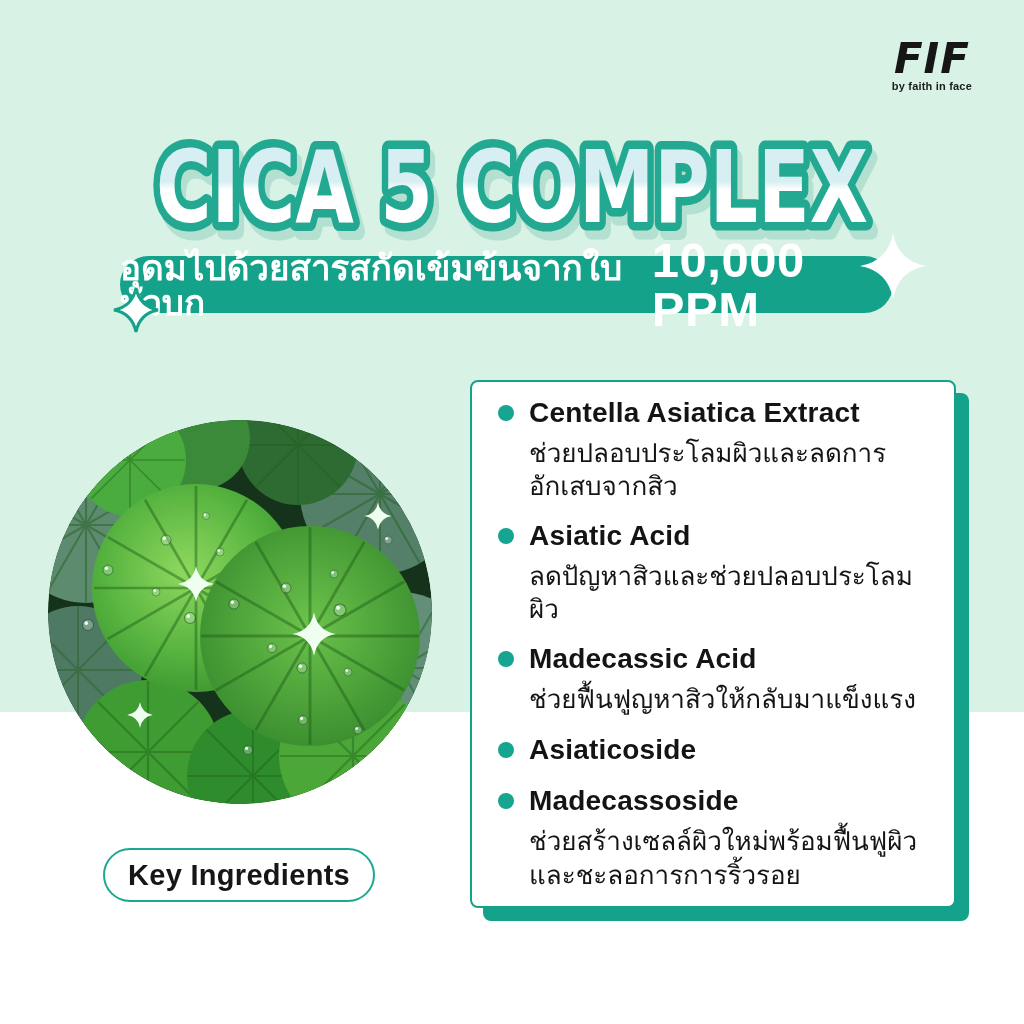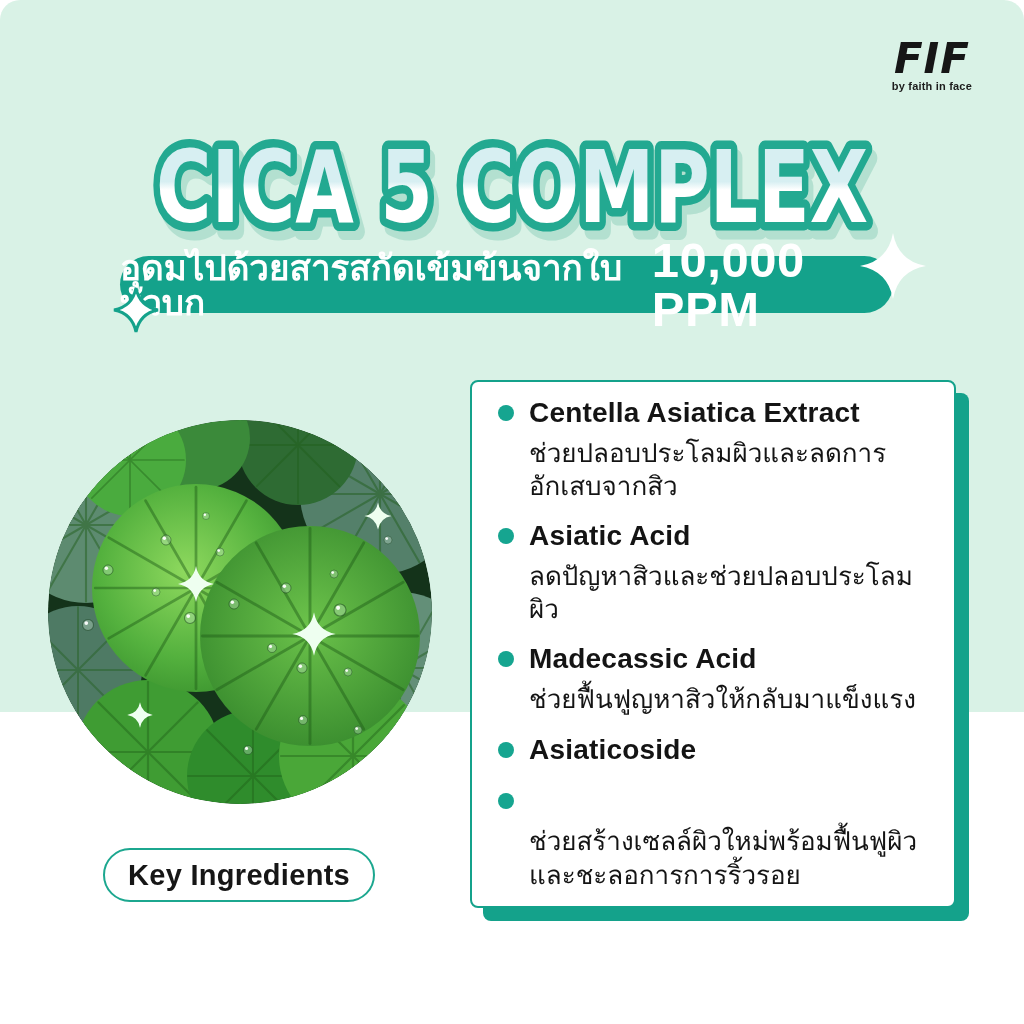--- a/index.html
+++ b/index.html
@@ -1,19 +1,19 @@
 <!DOCTYPE html>
 <html><head>
 <meta charset="utf-8">
 <style>
   html,body{margin:0;padding:0;}
   body{width:1024px;height:1024px;overflow:hidden;
        font-family:"Liberation Sans","DejaVu Sans",sans-serif;}
   .page{position:relative;width:1024px;height:1024px;
-        background:linear-gradient(to bottom,#d9f2e6 0,#d9f2e6 712px,#ffffff 712px,#ffffff 100%);border-radius:20px;}
+        background:linear-gradient(to bottom,#d9f2e6 0,#d9f2e6 712px,#ffffff 712px,#ffffff 100%);}
 
   
   .brand{position:absolute;top:38px;right:52px;display:flex;flex-direction:column;align-items:center;}
   .brand .logo{font-family:"DejaVu Sans","Liberation Sans",sans-serif;font-style:italic;
                font-weight:700;font-size:42px;line-height:1;color:#161616;letter-spacing:1px;}
   .brand .tagline{margin-top:0;font-size:11px;font-weight:700;color:#1c1c1c;letter-spacing:.2px;text-align:center;}
 
   
   .title-svg{position:absolute;left:0;top:118px;width:1024px;height:140px;}
   .title-svg text{font-family:"DejaVu Sans","Liberation Sans",sans-serif;font-weight:700;font-size:100px;}
@@ -209,20 +209,21 @@
     <div class="item">
       <div class="item-head">
         <span class="bullet"></span>
         <span class="ing-name">Asiaticoside</span>
       </div>
     </div>
 
     <div class="item">
       <div class="item-head">
         <span class="bullet"></span>
+        <span class="ing-name">Madecassoside</span>
       </div>
       <div class="ing-desc">ช่วยสร้างเซลล์ผิวใหม่พร้อมฟื้นฟูผิว</div>
       <div class="ing-desc second">และชะลอการการริ้วรอย</div>
     </div>
 
   </div>
 
   <div class="pill">
     <span>Key Ingredients</span>
   </div>

